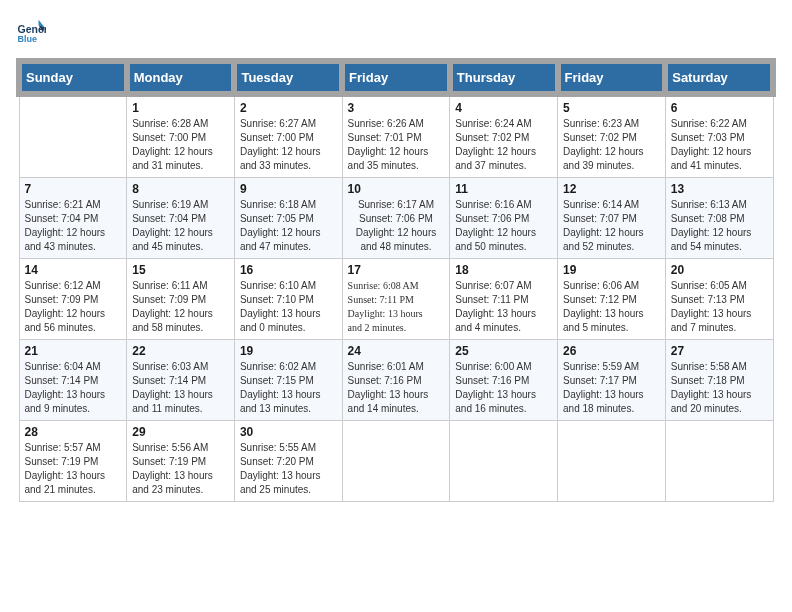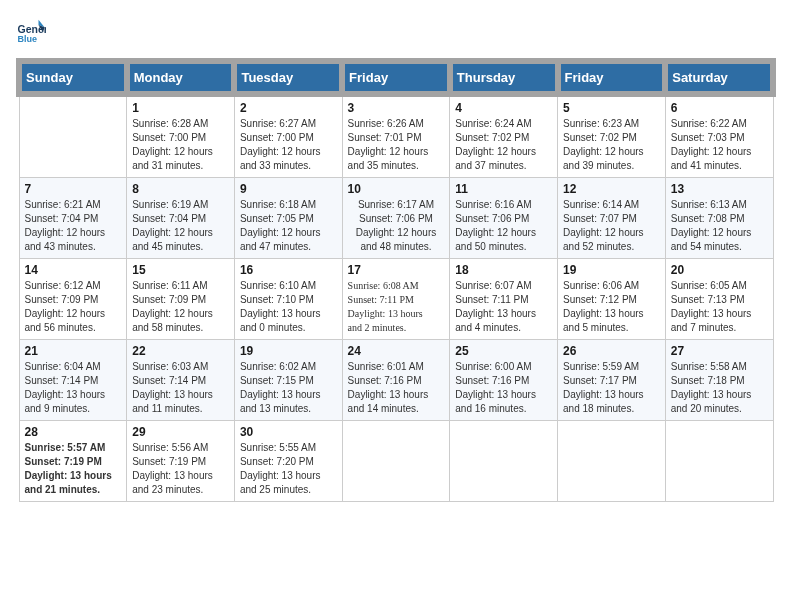--- a/index.html
+++ b/index.html
@@ -306,21 +306,21 @@
           <span class="day-num">27</span>
           <div class="day-info" style="white-space: pre-line;">Sunrise: 5:58 AM
 Sunset: 7:18 PM
 Daylight: 13 hours
 and 20 minutes.</div>
         </td>
       </tr>
       <tr>
         <td>
           <span class="day-num">28</span>
-          <div class="day-info" style="white-space: pre-line; font-weight: bold;">Sunrise: 5:57 AM
+          <div class="day-info" style="white-space: pre-line;">Sunrise: 5:57 AM
 Sunset: 7:19 PM
 Daylight: 13 hours
 and 21 minutes.</div>
         </td>
         <td>
           <span class="day-num">29</span>
           <div class="day-info" style="white-space: pre-line;">Sunrise: 5:56 AM
 Sunset: 7:19 PM
 Daylight: 13 hours
 and 23 minutes.</div>

